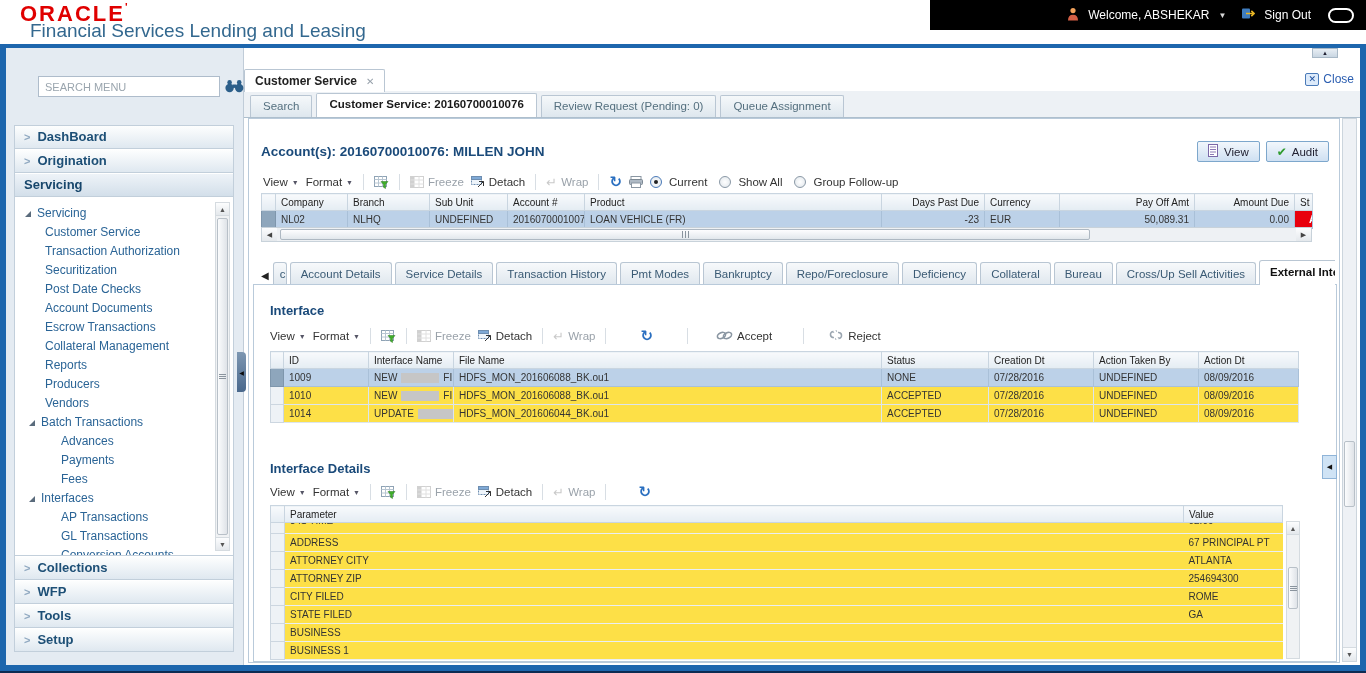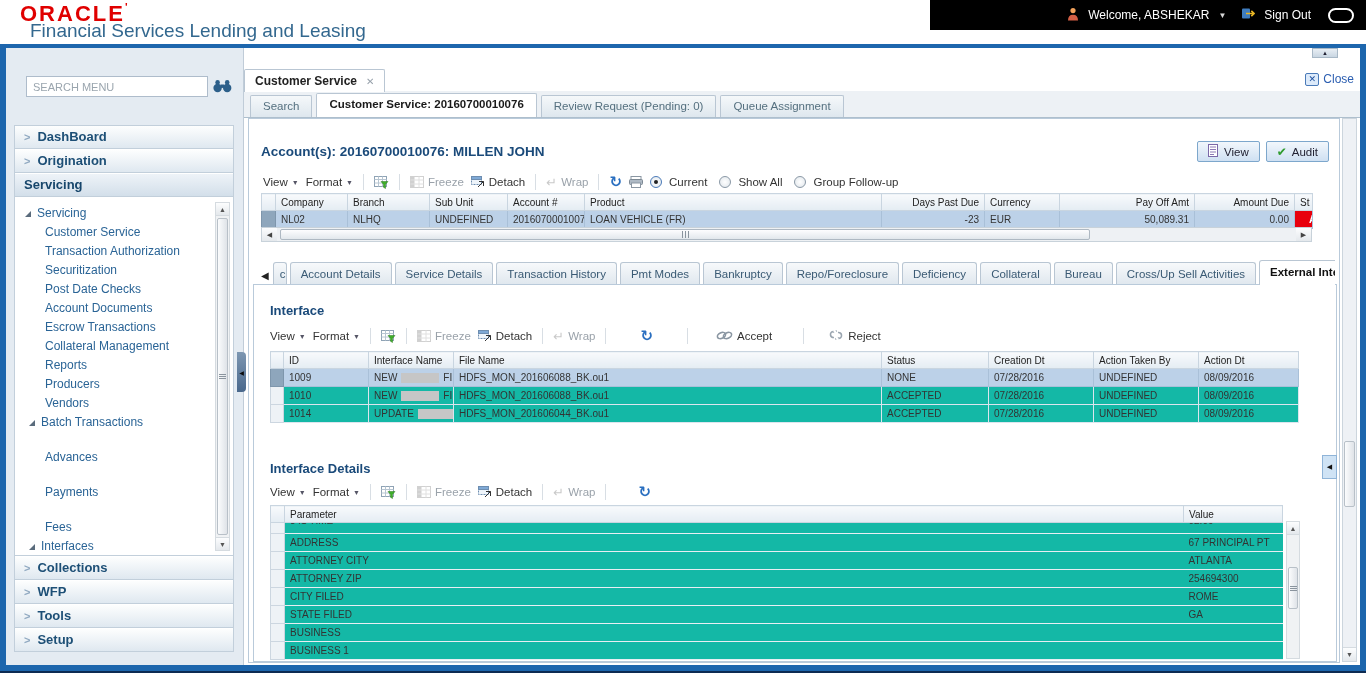--- a/index.html
+++ b/index.html
@@ -17,34 +17,34 @@
   .oval { width:26px; height:15px; border:2px solid #fff; border-radius:9px; margin-left:8px; }
   .blue-line { position:absolute; top:44px; left:0; width:1366px; height:4px; background:#1d66ad; }
 
   
   .frame-left  { position:absolute; left:0; top:48px; width:6px;  height:617px; background:#1d66ad; }
   .frame-right { position:absolute; left:1360px; top:48px; width:6px; height:617px; background:#1d66ad; }
   .frame-bottom{ position:absolute; left:0; top:665px; width:1366px; height:8px; background:#1d66ad; border-bottom:2px solid #0d2b52; }
 
   
   .sidebar { position:absolute; left:6px; top:48px; width:238px; height:617px; background:#e4ebf2; border-right:1px solid #c0ccd8; }
-  .search-row { position:absolute; left:20px; top:28px; width:206px; display:flex; align-items:center; gap:5px; }
+  .search-row { position:absolute; left:32px; top:28px; width:206px; display:flex; align-items:center; gap:5px; }
   .search-row input { flex:1; height:21px; border:1px solid #aebccb; background:#fff; padding:0 6px; font-size:11px; color:#555; font-family:inherit; }
   .search-row input::placeholder { color:#9aa5ae; }
   .nav-panel { position:absolute; left:8px; top:77px; width:220px; height:527px; border:1px solid #c2cfdb; background:#fff; }
   .acc-head { position:absolute; left:0; width:218px; height:23px; line-height:22px; background:linear-gradient(#fdfefe,#dfe8f0); border-bottom:1px solid #c2cfdb; font-weight:bold; font-size:13px; color:#1d4f76; padding-left:9px; display:flex; align-items:center; gap:7px; cursor:pointer; }
   .acc-head .chevron { color:#8fa8c0; font-weight:bold; font-size:11px; }
   .acc-active { background:linear-gradient(#eef3f8,#d3dfea); color:#17466b; }
   .tree { position:absolute; left:0; top:72px; width:218px; height:358px; background:#fff; border-bottom:1px solid #c2cfdb; padding-top:6px; overflow:hidden; }
   .tree-item { height:19px; line-height:19px; color:#2a6496; font-size:12px; white-space:nowrap; display:flex; align-items:center; cursor:pointer; margin-right:22px; overflow:hidden; }
   .tri { width:0; height:0; border-bottom:6px solid #5a6b7c; border-left:6px solid transparent; margin-right:6px; flex:none; }
   .lvl0 { padding-left:10px; }
   .lvl1 { padding-left:30px; }
   .lvl1p { padding-left:14px; }
-  .lvl2 { padding-left:30px;margin-top:16px; }
+  .lvl2 { padding-left:46px; }
   .vscroll { position:absolute; width:15px; background:#f0f2f4; border:1px solid #d5dbe0; }
   .tree .vscroll { right:3px; top:4px; bottom:4px; }
   .sb-btn { height:13px; display:flex; align-items:center; justify-content:center; font-size:7px; color:#555; background:linear-gradient(#fcfdfe,#e4e8ec); border-bottom:1px solid #d5dbe0; }
   .sb-btn.bottom { border-top:1px solid #d5dbe0; border-bottom:none; position:absolute; bottom:0; left:0; right:0; }
   .sb-thumb { position:absolute; left:1px; right:1px; background:linear-gradient(90deg,#fbfcfd,#dfe3e8); border:1px solid #b8c0c8; border-radius:2px; display:flex; align-items:center; justify-content:center; flex-direction:column; gap:1px; }
   .grip { width:7px; height:1px; background:#8a949e; }
   .sidebar-collapse { position:absolute; left:237px; top:352px; width:9px; height:40px; background:linear-gradient(180deg,#7d97b2,#49688c); border-radius:0 4px 4px 0; display:flex; align-items:center; justify-content:center; font-size:6px; color:#0a0a0a; cursor:pointer; z-index:5; }
 
   
   .main { position:absolute; left:244px; top:48px; width:1116px; height:617px; background:#fff; }
@@ -76,21 +76,21 @@
   .glyph-refresh { font-size:15px; color:#2a6fc0; font-weight:bold; line-height:14px; }
   .glyph-wrap { font-size:13px; color:#8a94a0; line-height:13px; }
   .radio { width:12px; height:12px; border-radius:50%; border:1px solid #8a98a6; background:radial-gradient(#fff,#dfe5ea); position:relative; flex:none; cursor:pointer; }
   .radio.on { border-color:#4a7ab8; }
   .radio.on::after { content:''; position:absolute; left:3px; top:3px; width:4px; height:4px; border-radius:50%; background:#222; }
   .radio-lab { margin-right:5px; }
 
   
   table.grid { border-collapse:collapse; table-layout:fixed; font-size:10px; position:absolute; }
   table.grid th { background:linear-gradient(#f8fafc,#e4ecf3); border:1px solid #c9d5e0; font-weight:normal; color:#222; padding:1px 5px; text-align:left; white-space:nowrap; overflow:hidden; height:17px; }
-  table.grid td { border:1px solid #dce5ee; padding:1px 5px; white-space:nowrap; overflow:hidden; height:18px; color:#333; background:#14b8a6; }
+  table.grid td { border:1px solid #dce5ee; padding:1px 5px; white-space:nowrap; overflow:hidden; height:18px; color:#333; background:#fde047; }
   table.grid .num { text-align:right; }
   table.grid td.gut { background:#eef2f6; border-color:#ccd6e0; }
   tr.sel td { background:#bcd1e8; border-color:#a9c0d8; }
   tr.sel td.gut { background:#8ea6bc; border-color:#7e96ac; }
   .status-cell { padding:0 !important; }
   .status-badge { display:block; height:17px; line-height:17px; background:#e8000d; color:#fff; font-weight:bold; padding-left:14px; overflow:hidden; white-space:nowrap; }
   .redact { display:inline-block; width:38px; height:10px; background:#c6c6c6; vertical-align:middle; margin:0 4px; }
   .redact.w2 { width:46px; }
 
   

